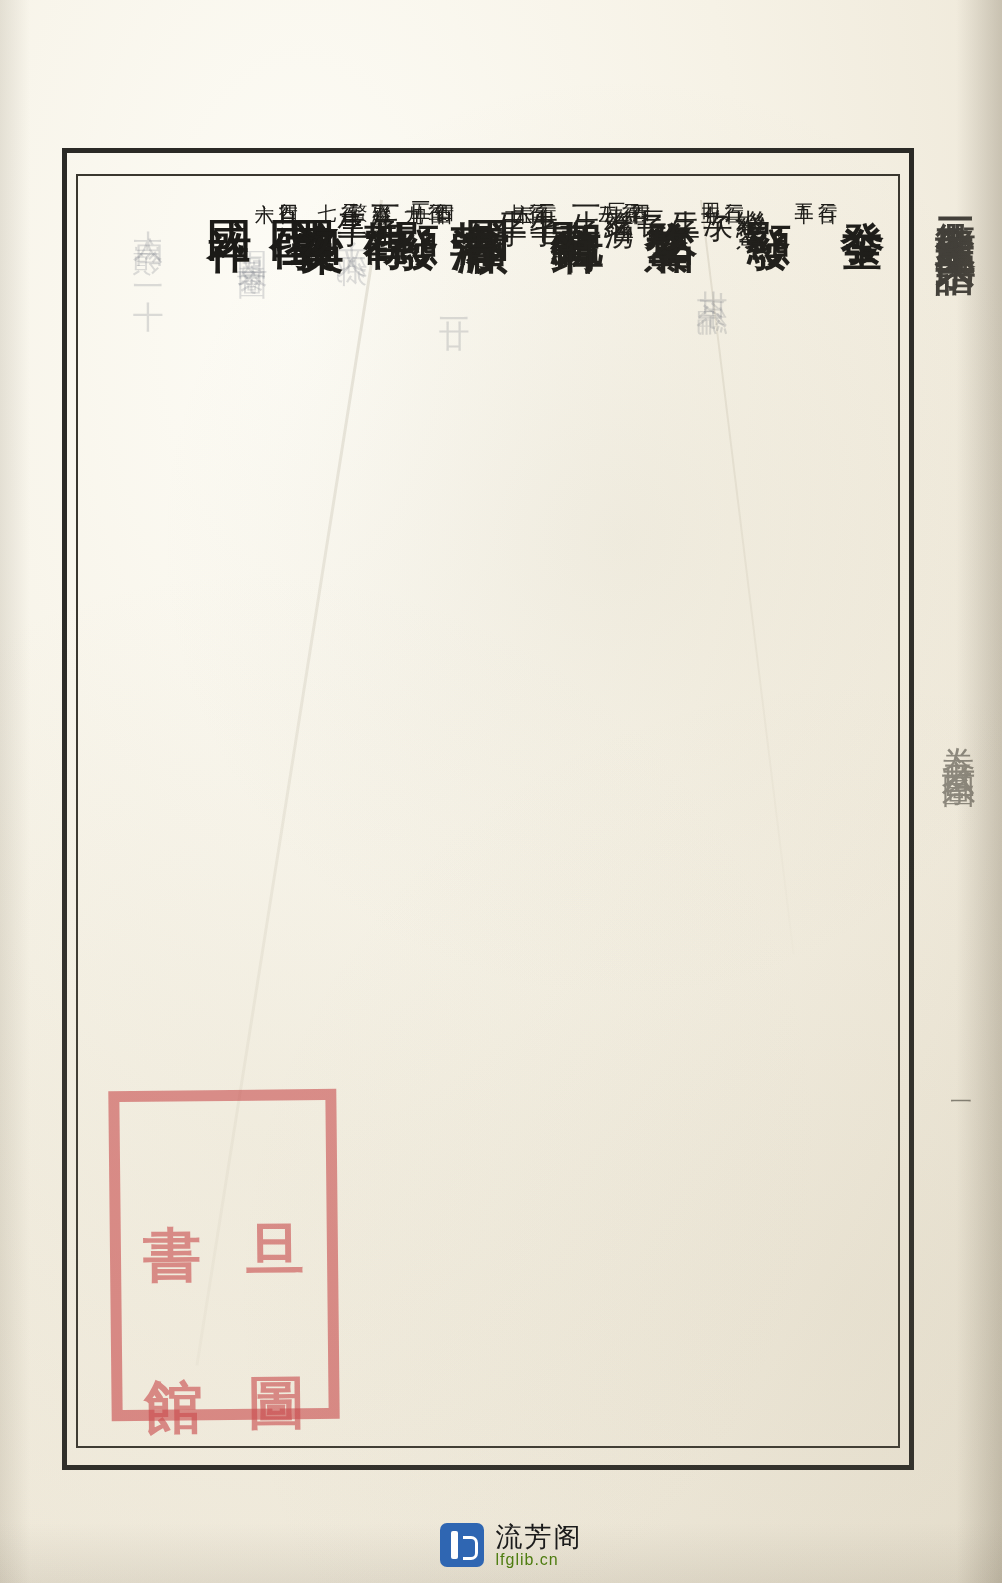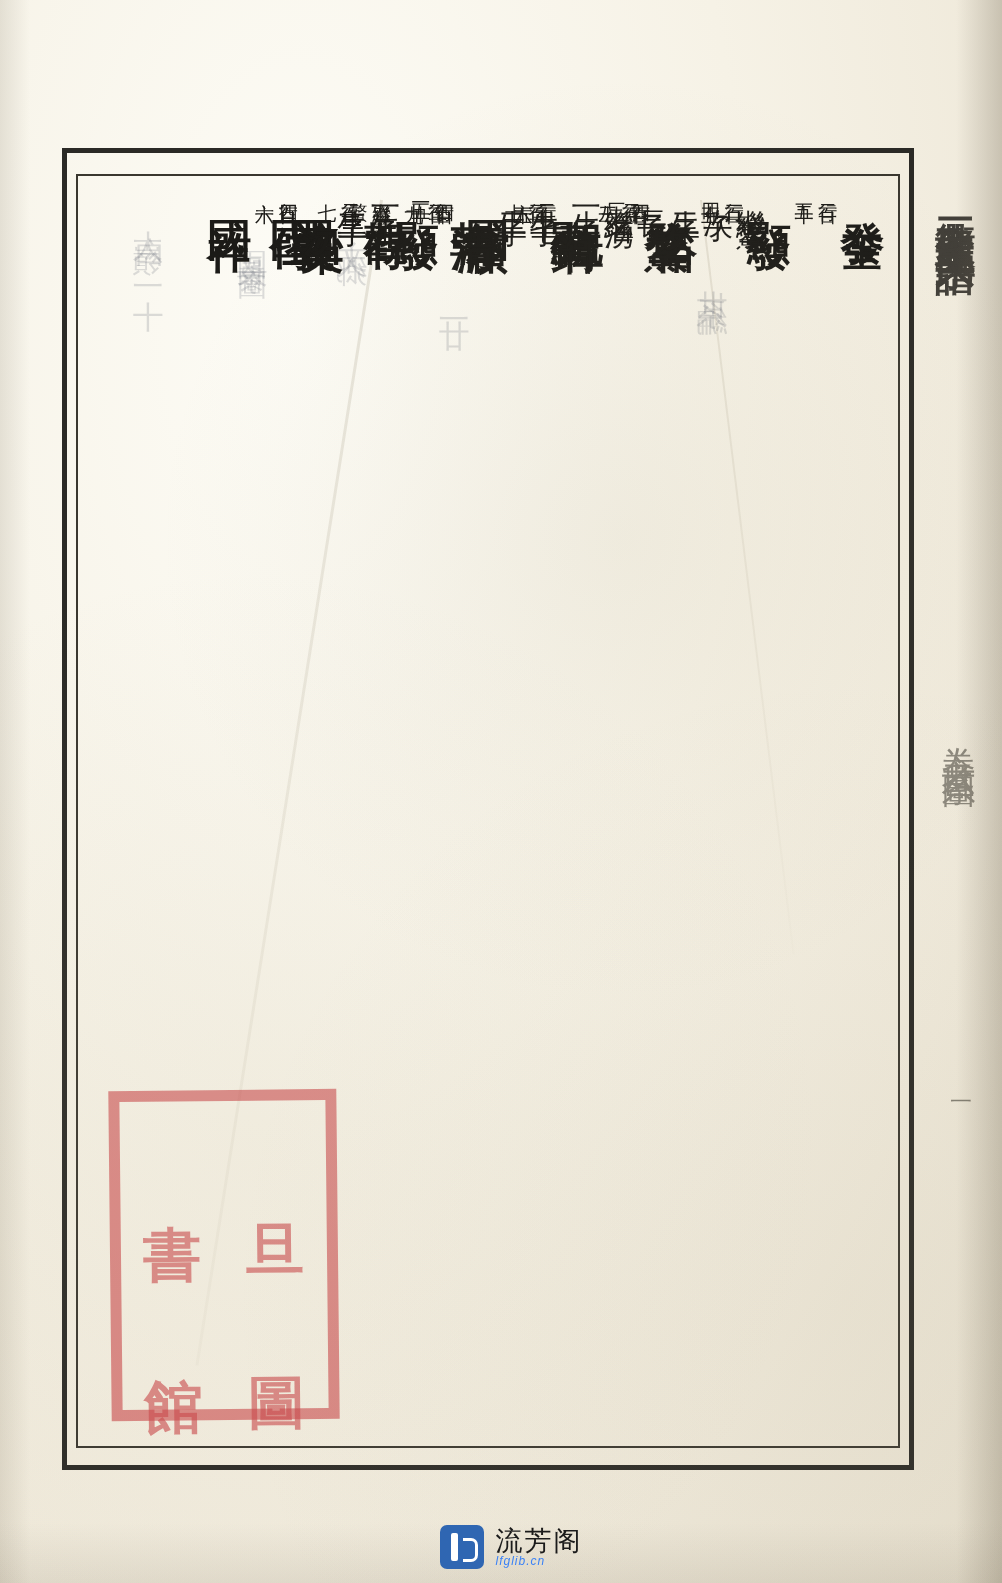--- a/index.html
+++ b/index.html
@@ -222,21 +222,21 @@
     position:absolute; left:11px; top:8px;
     width:7px; height:28px; background:#fff; border-radius:2px;
   }
   #footer-logo::after{
     content:"";
     position:absolute; left:23px; top:13px;
     width:12px; height:18px; border:3px solid #fff; border-left:none; border-radius:0 7px 7px 0;
   }
   #footer-text { display:flex; flex-direction:column; line-height:1.1;}
   #footer-title { font-size: 27px; color:#1b1b1b; font-family:"DejaVu Serif", serif; letter-spacing:2px;}
-  #footer-url { font-size: 12px; color:#3b82f6; font-family:"Liberation Sans", sans-serif; letter-spacing:1px;font-style:italic;}
+  #footer-url { font-size: 16px; color:#4d7c0f; font-family:"Liberation Sans", sans-serif; letter-spacing:1px;}
 
   
   #crease {
     position:absolute; left: 380px; top: 200px;
     width: 3px; height: 1180px;
     background: linear-gradient(to bottom, rgba(150,140,115,0.22), rgba(150,140,115,0.05));
     transform: rotate(9deg);
     transform-origin: top center;
     pointer-events:none;
   }

